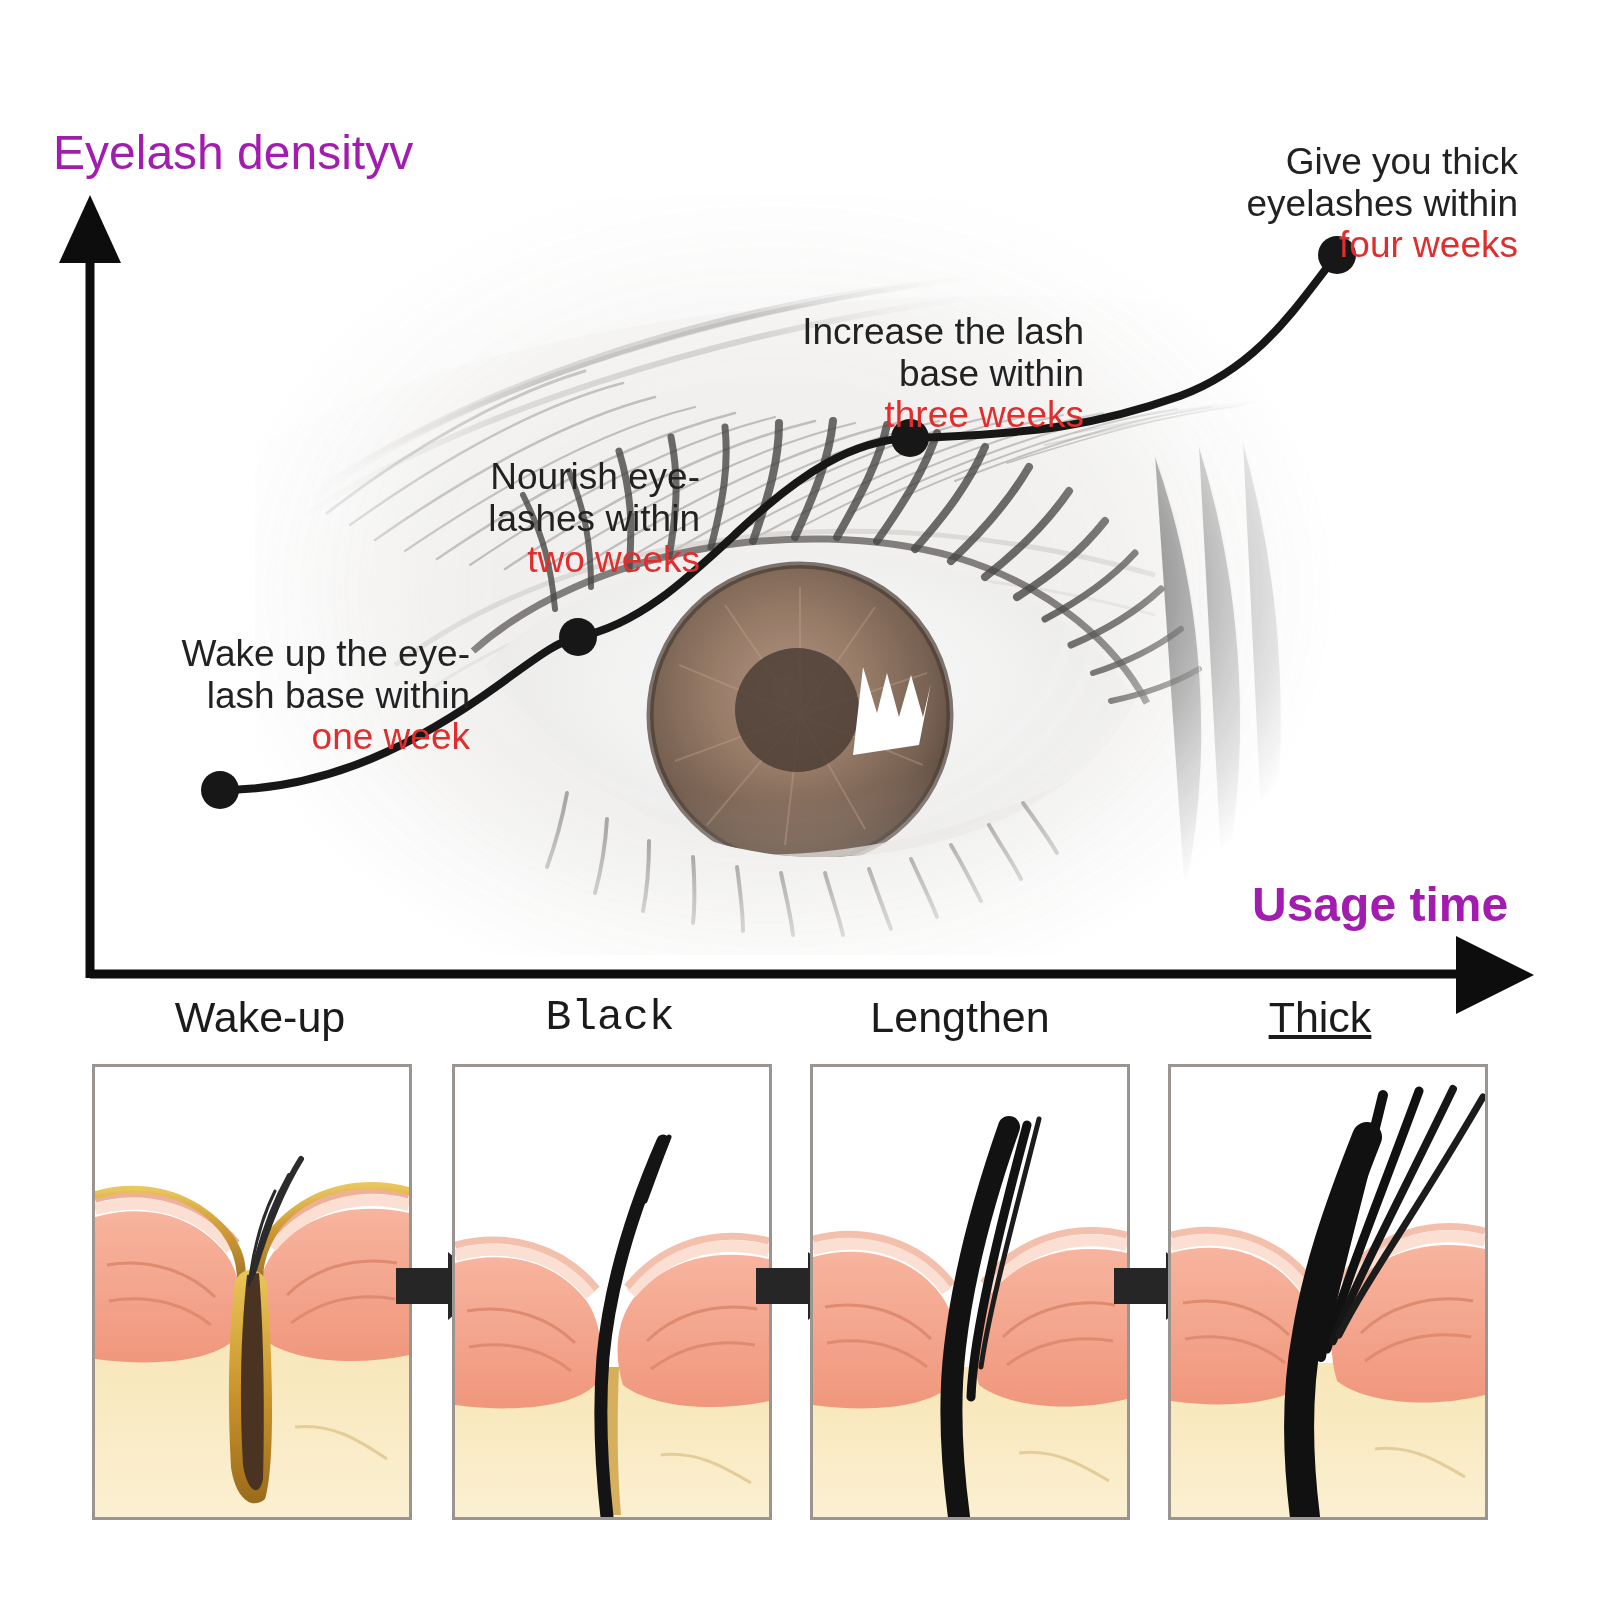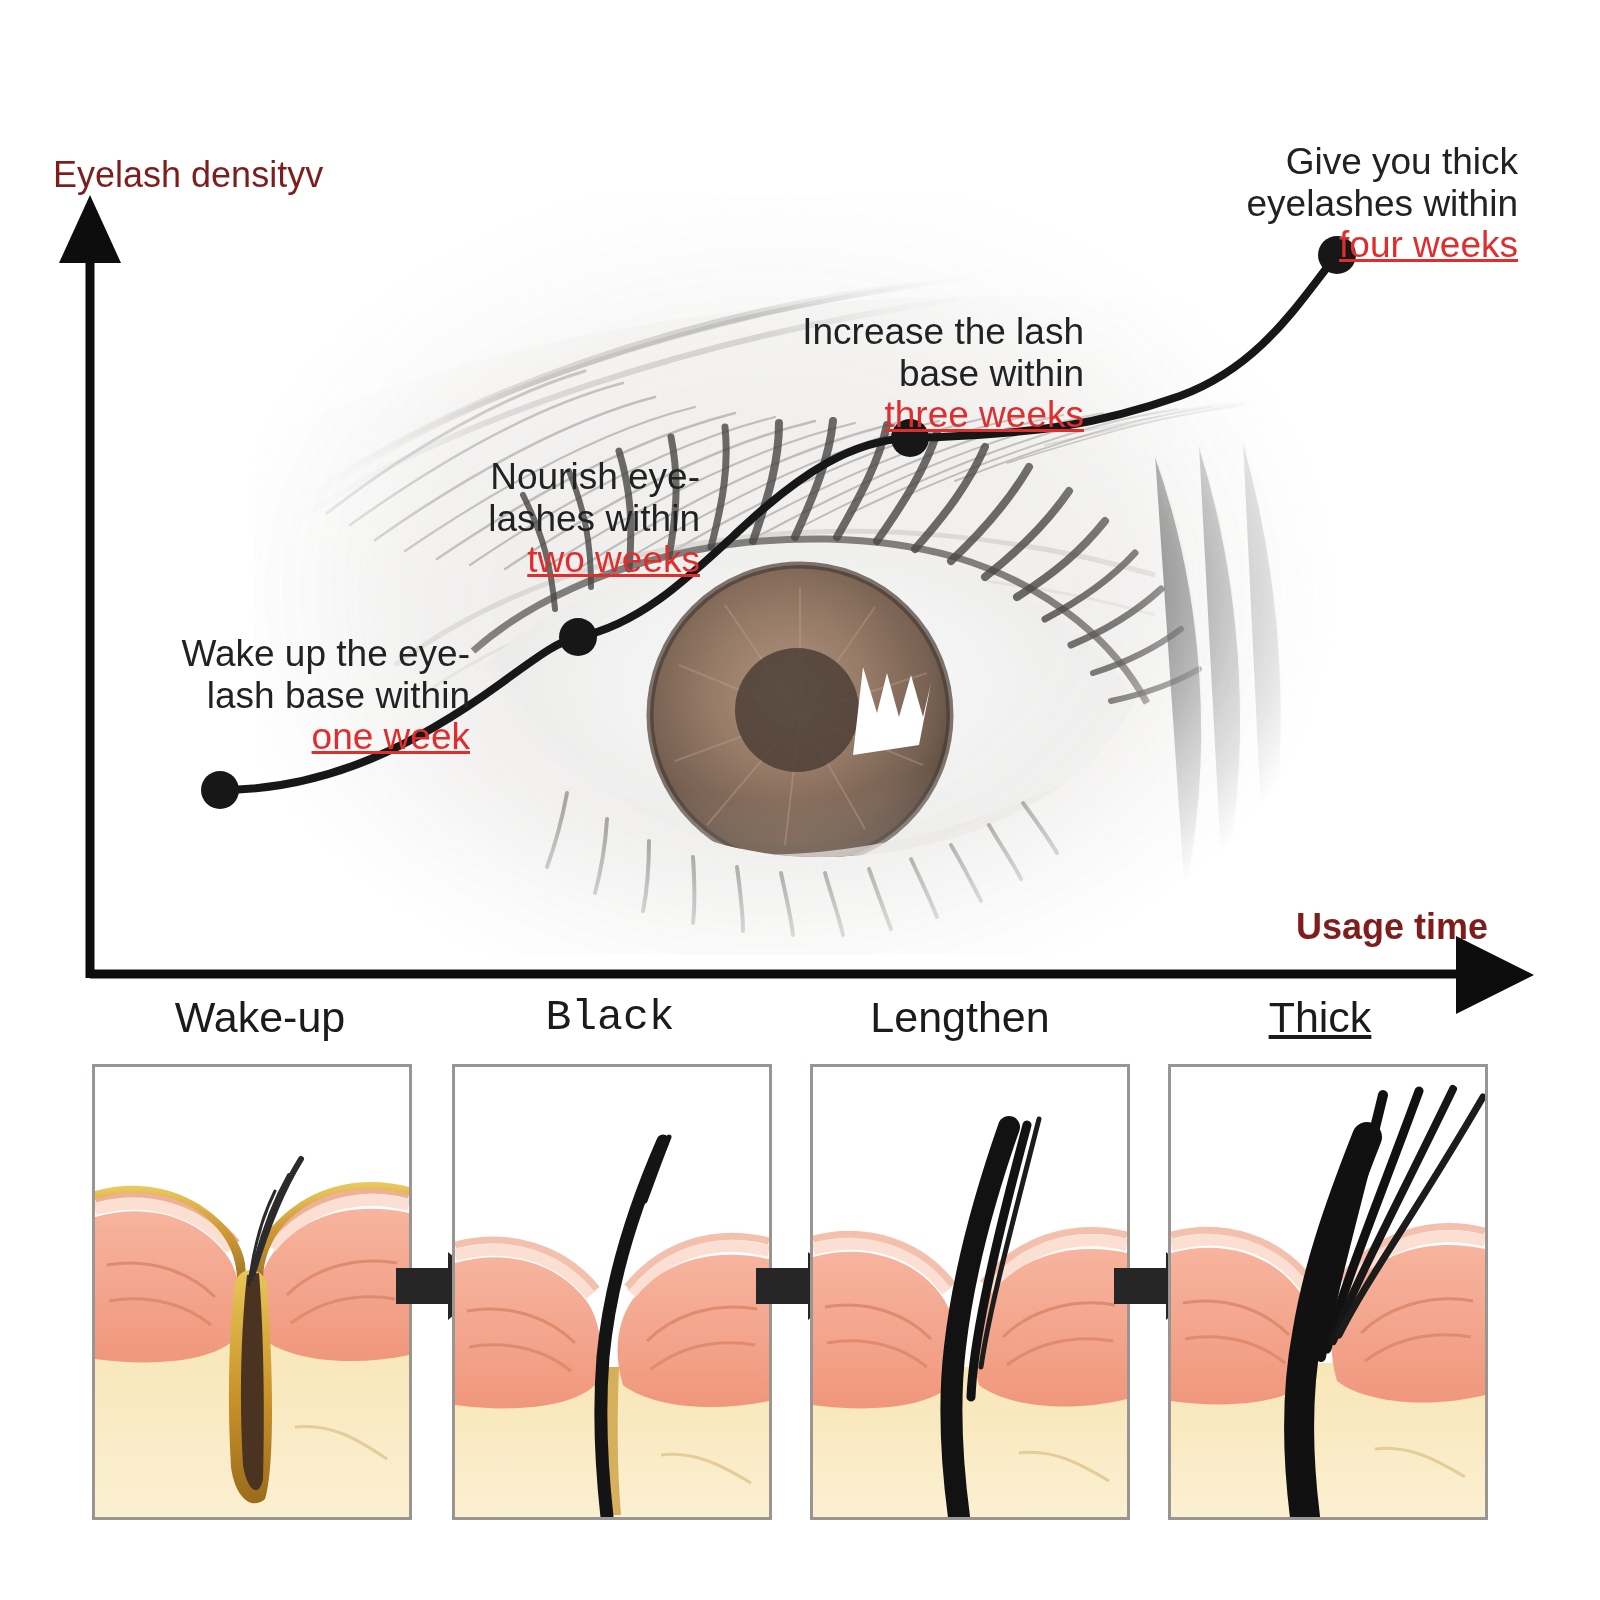--- a/index.html
+++ b/index.html
@@ -46,41 +46,39 @@
     position: absolute;
     left: 0; top: 0;
     width: 1600px;
     height: 1055px;
     pointer-events: none;
   }
 
   
   .axis-title {
     position: absolute;
-    color: #7f1d1d;
-    font-size: 36px;
+    color: #a21caf;
+    font-size: 48px;
     line-height: 1.15;
     white-space: nowrap;
-    margin-top: 29px;
   }
   #y-axis-title { left: 53px; top: 125px; }
-  #x-axis-title { left: 1296px; top: 877px; font-weight: 600; }
+  #x-axis-title { left: 1252px; top: 877px; font-weight: 600; }
 
   .callout {
     position: absolute;
     color: #222222;
     font-size: 37px;
     line-height: 1.12;
     text-align: right;
     white-space: pre-line;
   }
   .callout .accent {
     color: #e02d2d;
     display: block;
-    text-decoration: underline;
   }
 
   #callout-1 { left: 110px; top: 592px; width: 360px; }
   #callout-2 { left: 410px; top: 415px; width: 290px; }
   #callout-3 { left: 744px; top: 270px; width: 340px; }
   #callout-4 { left: 1178px; top: 100px; width: 340px; }
 
   .cat-label {
     position: absolute;
     top: 993px;

